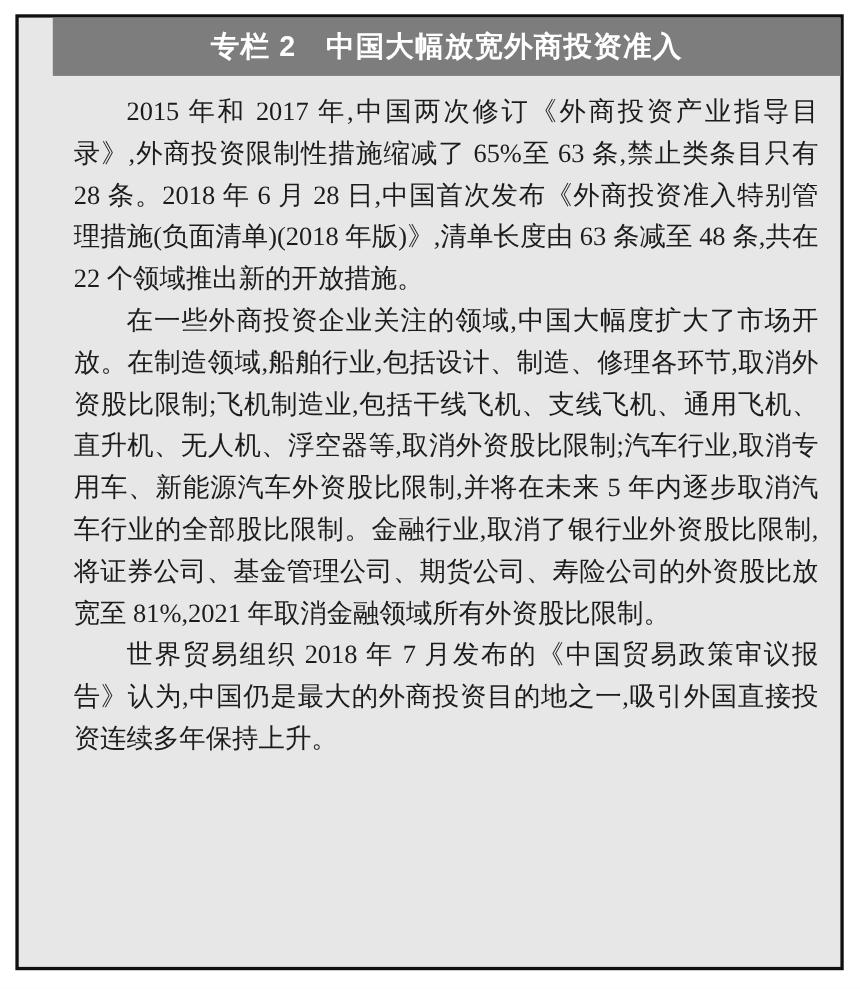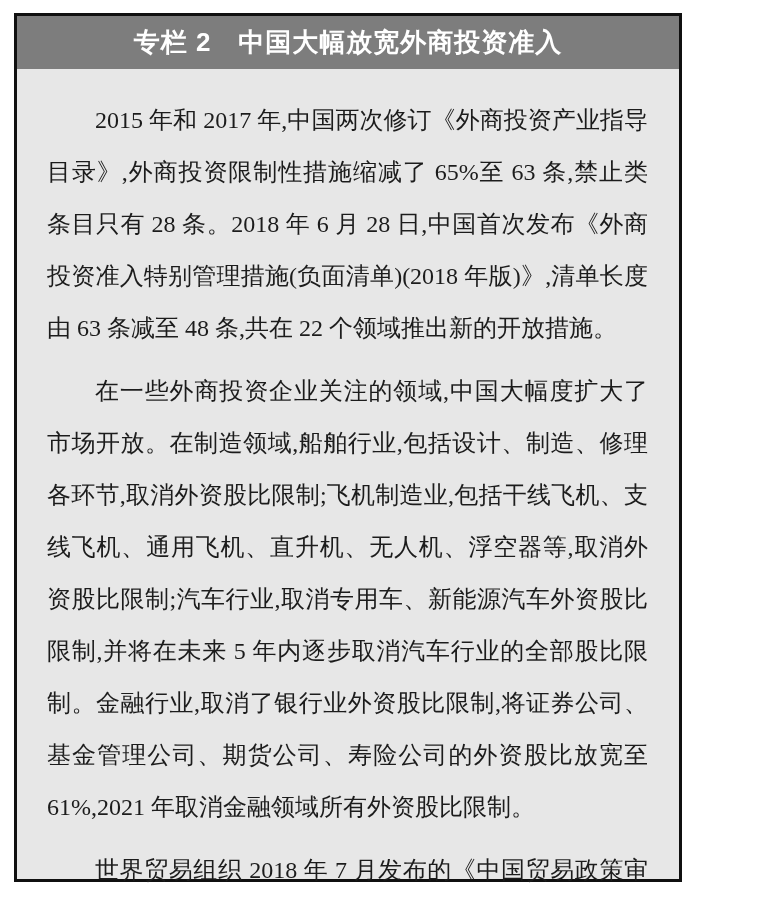--- a/index.html
+++ b/index.html
@@ -13,60 +13,61 @@
   body{
     width:782px;height:899px;
     background:#ffffff;
     position:relative;
     overflow:hidden;
     font-family:"Liberation Serif","DejaVu Serif",serif;
   }
   .column-box{
     position:absolute;
     left:14px;top:13px;
-    width:668px;height:869px;
+    width:753px;height:869px;
     box-sizing:border-box;
     border:3px solid var(--border);
     background:var(--body-bg);
+    padding-left:31px;
   }
   .box-title-bar{
     height:53px;
     background:var(--header-bg);
     display:flex;
     align-items:center;
     justify-content:center;
   }
   .box-title{
     font-family:"Liberation Sans","DejaVu Sans",sans-serif;
     font-weight:bold;
     font-size:26px;
     color:var(--title-color);
     letter-spacing:1px;
     white-space:pre;
   }
   .box-body{
     padding:14px 20px 0 19px;
   }
   .para{
-    margin:11px;
+    margin:0;
     text-indent:2em;
     font-size:24px;
-    line-height:52px;
+    line-height:38px;
     color:var(--text);
     text-align:justify;
     text-justify:inter-ideograph;
   }
 </style>
 </head>
 <body>
 
 <div class="page">
   <div class="column-box">
     <div class="box-title-bar">
       <span class="box-title">专栏 2　中国大幅放宽外商投资准入</span>
     </div>
     <div class="box-body">
       <p class="para">2015 年和 2017 年,中国两次修订《外商投资产业指导目录》,外商投资限制性措施缩减了 65%至 63 条,禁止类条目只有 28 条。2018 年 6 月 28 日,中国首次发布《外商投资准入特别管理措施(负面清单)(2018 年版)》,清单长度由 63 条减至 48 条,共在 22 个领域推出新的开放措施。</p>
-      <p class="para">在一些外商投资企业关注的领域,中国大幅度扩大了市场开放。在制造领域,船舶行业,包括设计、制造、修理各环节,取消外资股比限制;飞机制造业,包括干线飞机、支线飞机、通用飞机、直升机、无人机、浮空器等,取消外资股比限制;汽车行业,取消专用车、新能源汽车外资股比限制,并将在未来 5 年内逐步取消汽车行业的全部股比限制。金融行业,取消了银行业外资股比限制,将证券公司、基金管理公司、期货公司、寿险公司的外资股比放宽至 61%,2021 年取消金融领域所有外资股比限制。</p>
+      <p class="para">在一些外商投资企业关注的领域,中国大幅度扩大了市场开放。在制造领域,船舶行业,包括设计、制造、修理各环节,取消外资股比限制;飞机制造业,包括干线飞机、支线飞机、通用飞机、直升机、无人机、浮空器等,取消外资股比限制;汽车行业,取消专用车、新能源汽车外资股比限制,并将在未来 5 年内逐步取消汽车行业的全部股比限制。金融行业,取消了银行业外资股比限制,将证券公司、基金管理公司、期货公司、寿险公司的外资股比放宽至 81%,2021 年取消金融领域所有外资股比限制。</p>
       <p class="para">世界贸易组织 2018 年 7 月发布的《中国贸易政策审议报告》认为,中国仍是最大的外商投资目的地之一,吸引外国直接投资连续多年保持上升。</p>
     </div>
   </div>
 </div>
 
 </body></html>

